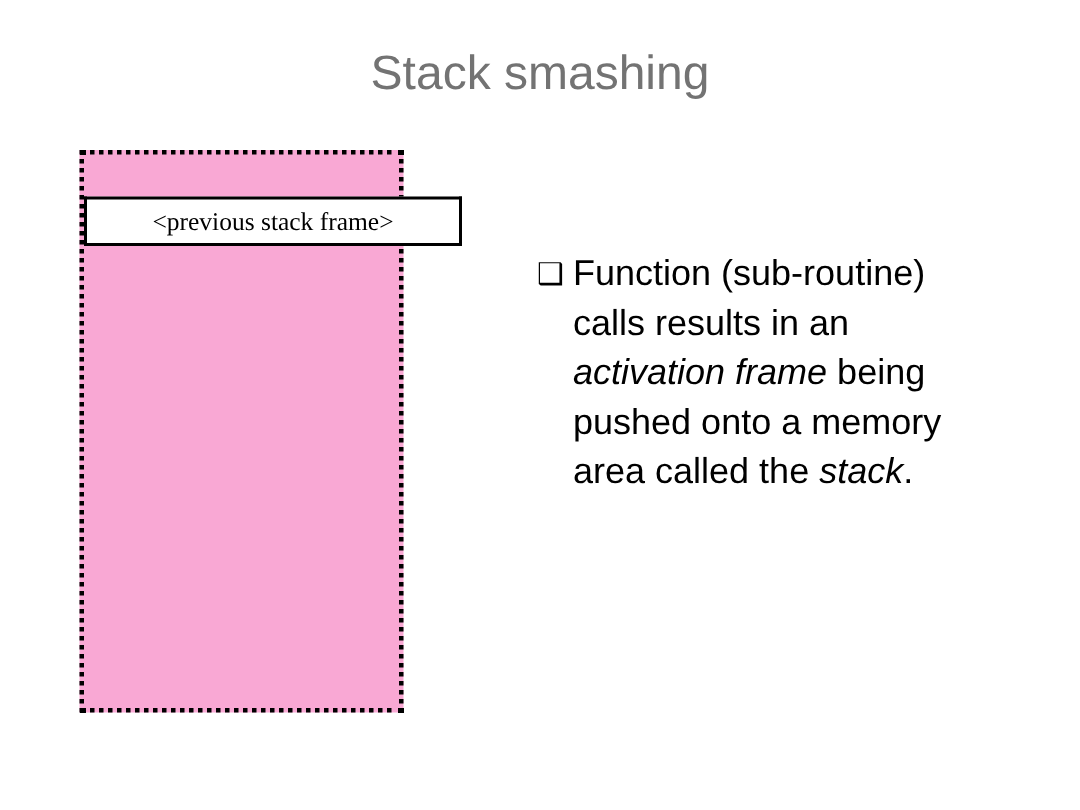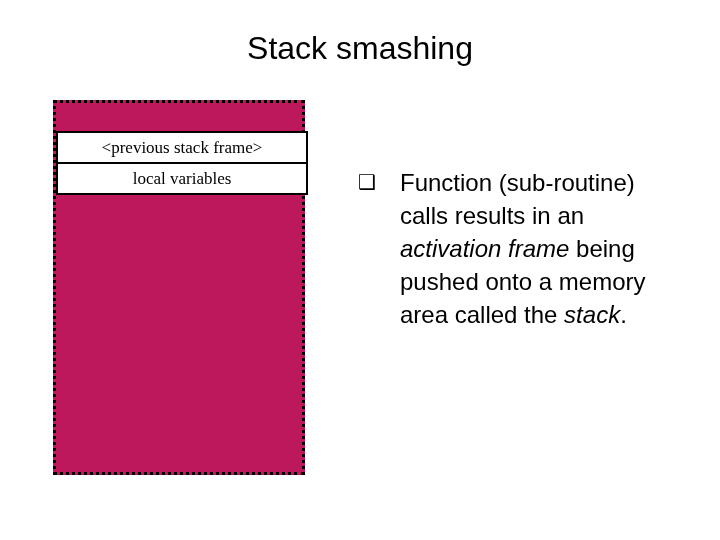--- a/index.html
+++ b/index.html
@@ -18,35 +18,35 @@
   
   #slide-title {
     position: absolute;
     left: 0;
     top: 29px;
     width: 720px;
     text-align: center;
     font-family: "Liberation Sans", sans-serif;
     font-size: 32px;
     line-height: 38px;
-    color: #000000;
+    color: #737373;
     letter-spacing: 0px;
     white-space: nowrap;
   }
 
   
   #stack-diagram {
     position: absolute;
     left: 53px;
     top: 100px;
-    width: 252px;
+    width: 216px;
     height: 375px;
     box-sizing: border-box;
     border: 3px dotted #000000;
-    background: #be185d;
+    background: #f9a8d4;
   }
 
   #stack-table {
     position: absolute;
     left: 0px;
     top: 28px;
     width: 252px;
     box-sizing: border-box;
     border-collapse: collapse;
     background: #ffffff;
@@ -112,39 +112,35 @@
     font-size: 20px;
     line-height: 33px;
     color: #000000;
   }
   #bullet-text {
     flex: 1 1 auto;
     font-family: "Liberation Sans", sans-serif;
     font-size: 24px;
     line-height: 33px;
     color: #000000;
-    margin-left: 18px;
   }
   #bullet-text .it { font-style: italic; }
 </style>
 </head>
 <body>
 
 <div id="slide-title">Stack smashing</div>
 
 <div id="stack-diagram">
 
   <table id="stack-table">
     <tbody>
       <tr>
         <td>&lt;previous stack frame&gt;</td>
       </tr>
-      <tr>
-        <td>local variables</td>
-      </tr>
     </tbody>
   </table>
 
 
 </div>
 
 <div id="bullet-block">
   <div id="bullet-row">
     <span id="bullet-marker">❑</span>
     <span id="bullet-text"><span>Function (sub-routine) calls results in an </span><span class="it">activation frame</span><span> being pushed onto a memory area called the </span><span class="it">stack</span><span>.</span></span>

